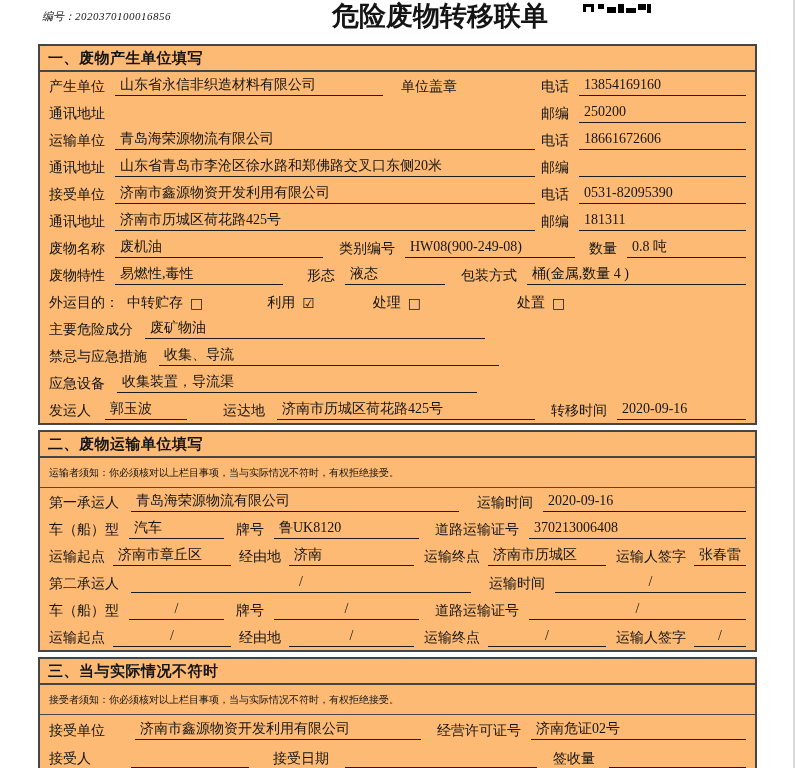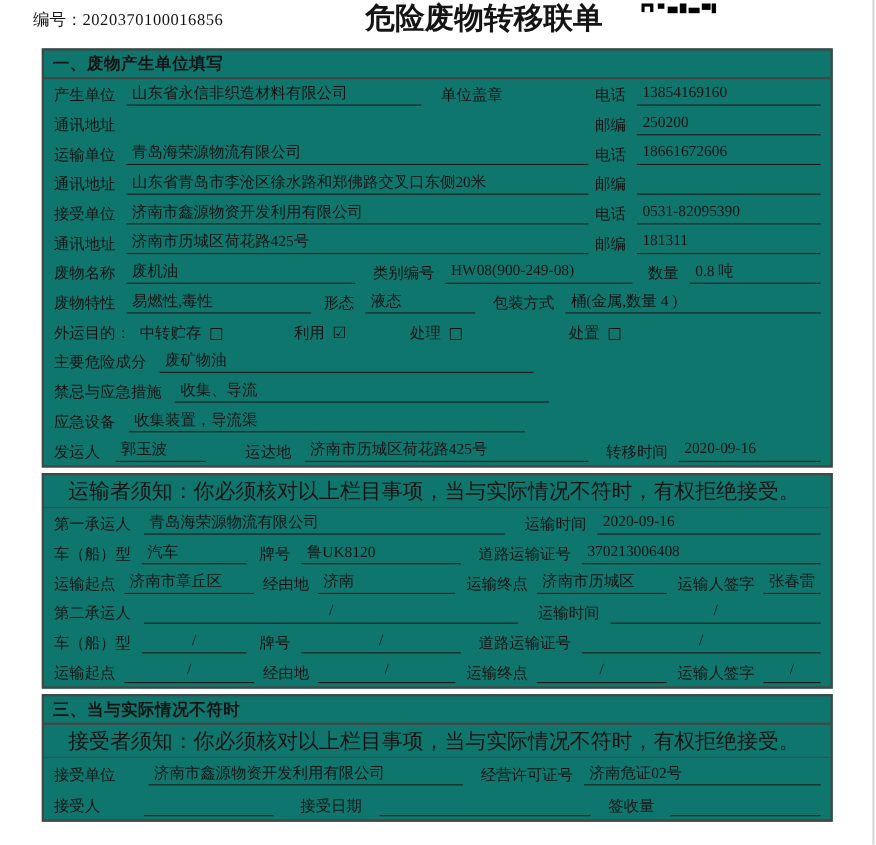--- a/index.html
+++ b/index.html
@@ -5,35 +5,35 @@
   html,body{margin:0;padding:0;}
   body{
     width:796px;height:768px;background:#ffffff;
     font-family:"Liberation Serif","DejaVu Serif",serif;
     color:#141414;
   }
   .page{position:relative;width:796px;height:768px;overflow:hidden;background:#fff;}
   .edge-line{position:absolute;top:0;right:1px;width:2px;height:100%;background:#d8d8d8;}
   
   .hdr{position:relative;height:44px;}
-  .doc-no{position:absolute;left:30px;top:9px;font-size:15px;white-space:nowrap;}
+  .doc-no{position:absolute;left:42px;top:9px;font-size:11px;white-space:nowrap;font-style:italic;}
   .doc-no .num{letter-spacing:.5px;}
   .title{position:absolute;left:332px;top:-2px;font-size:27px;font-weight:bold;
     font-family:"DejaVu Sans","Liberation Sans",sans-serif;white-space:nowrap;}
   .qr{position:absolute;left:583px;top:0;}
   
-  .sec{margin-left:38px;width:715px;border:2px solid #454545;background:#0f766e;}
+  .sec{margin-left:38px;width:715px;border:2px solid #454545;background:#fdba74;}
   .sec + .sec{margin-top:5px;}
   .sec-title{
     height:23px;display:flex;align-items:center;padding:1px 8px 0 8px;
     font-size:15px;font-weight:bold;border-bottom:2px solid #454545;
     font-family:"DejaVu Sans","Liberation Sans",sans-serif;letter-spacing:.5px;
   }
-  .notice{height:29px;display:flex;align-items:center;padding:0 22px;
-    font-size:19px;border-bottom:1px solid #4a4a4a;}
+  .notice{height:29px;display:flex;align-items:center;padding:0 9px;
+    font-size:10px;border-bottom:1px solid #4a4a4a;}
   .row{height:24px;display:flex;align-items:flex-end;padding:0 9px 3px 9px;
     font-size:14px;white-space:nowrap;}
   .row-l{height:25px;}
   .left{flex:0 0 492px;display:flex;align-items:flex-end;}
   .right{flex:1;display:flex;align-items:flex-end;}
   .lbl{flex:none;}
   .fld{border-bottom:1px solid #1c1c1c;padding:0 5px 1px 5px;min-height:17px;
     overflow:hidden;white-space:nowrap;}
   .grow{flex:1;}
   .ctr{text-align:center;}
@@ -139,21 +139,21 @@
       <span class="fld" style="width:198px">废机油</span>
       <span class="lbl" style="margin-left:16px;margin-right:10px">类别编号</span>
       <span class="fld" style="width:160px">HW08(900-249-08)</span>
       <span class="lbl" style="margin-left:14px;margin-right:10px">数量</span>
       <span class="fld grow">0.8 吨</span>
     </div>
 
     <div class="row">
       <span class="lbl" style="margin-right:10px">废物特性</span>
       <span class="fld" style="width:158px">易燃性,毒性</span>
-      <span class="lbl" style="margin-left:11px;margin-right:10px">形态</span>
+      <span class="lbl" style="margin-left:24px;margin-right:10px">形态</span>
       <span class="fld" style="width:90px">液态</span>
       <span class="lbl" style="margin-left:16px;margin-right:10px">包装方式</span>
       <span class="fld grow">桶(金属,数量 4 )</span>
     </div>
 
     <div class="row">
       <span class="lbl">外运目的：</span>
       <span class="opt" style="margin-left:8px">
         <span>中转贮存</span>
         <span class="cb">□</span>
@@ -191,20 +191,21 @@
       <span class="lbl" style="margin-right:14px">发运人</span>
       <span class="fld" style="width:72px">郭玉波</span>
       <span class="lbl" style="margin-left:36px;margin-right:12px">运达地</span>
       <span class="fld" style="width:248px">济南市历城区荷花路425号</span>
       <span class="lbl" style="margin-left:16px;margin-right:10px">转移时间</span>
       <span class="fld grow">2020-09-16</span>
     </div>
   </div>
 
   <div class="sec">
+    <div class="sec-title">二、废物运输单位填写</div>
     <div class="notice">运输者须知：你必须核对以上栏目事项，当与实际情况不符时，有权拒绝接受。</div>
 
     <div class="row">
       <span class="lbl" style="margin-right:12px">第一承运人</span>
       <span class="fld" style="width:318px">青岛海荣源物流有限公司</span>
       <span class="lbl" style="margin-left:18px;margin-right:10px">运输时间</span>
       <span class="fld grow">2020-09-16</span>
     </div>
 
     <div class="row">

